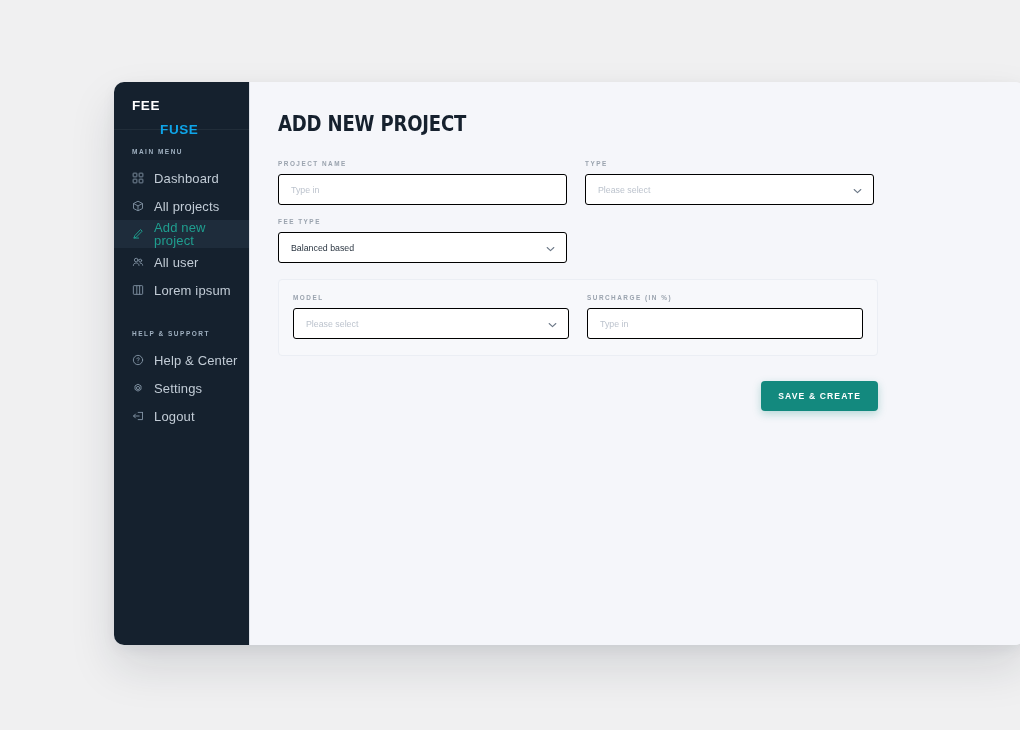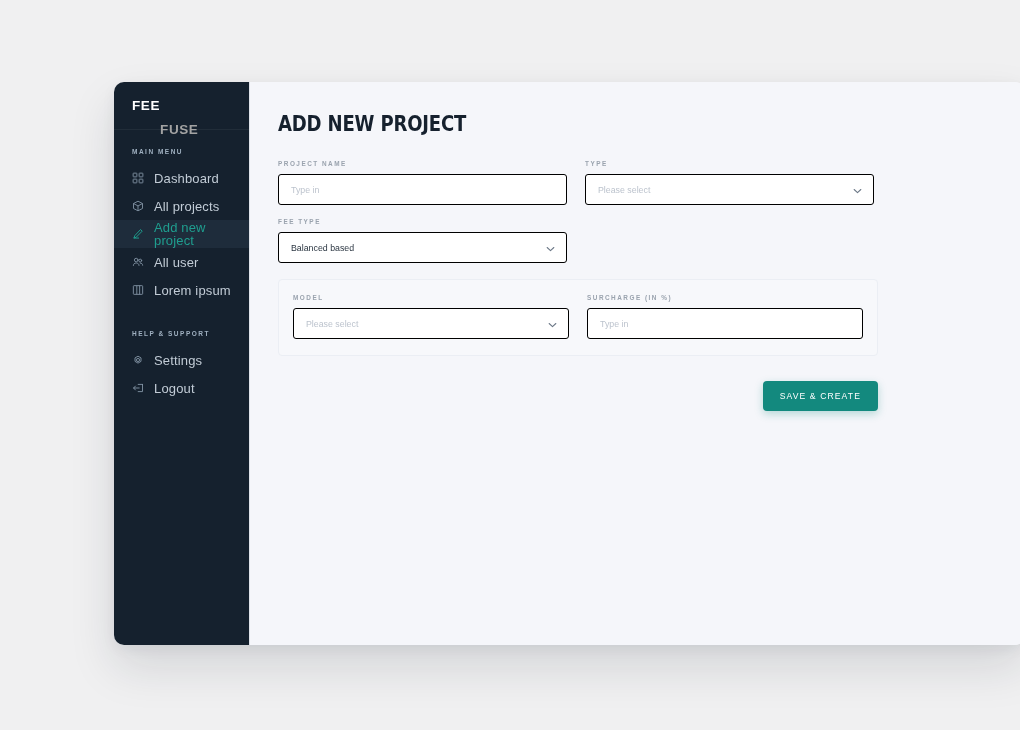--- a/index.html
+++ b/index.html
@@ -39,21 +39,21 @@
     height: 48px;
     display: flex;
     align-items: center;
     padding-left: 18px;
     letter-spacing: 0.6px;
     font-size: 13.5px;
     font-weight: 700;
     border-bottom: 1px solid rgba(255,255,255,0.055);
   }
   .logo .fee { color: #ffffff; }
-  .logo .fuse { color: #a3a3a3; margin-top: 48px; }
+  .logo .fuse { color: #0ea5e9; margin-top: 48px; }
 
   .nav-section-title {
     font-size: 6.5px;
     letter-spacing: 1.5px;
     font-weight: 700;
     color: #9fb0c0;
     padding: 0 0 0 18px;
     text-transform: uppercase;
   }
   .sec-main { margin-top: 18px; margin-bottom: 9px; }
@@ -165,21 +165,21 @@
   .actions {
     width: 600px;
     display: flex;
     justify-content: flex-end;
     margin-top: 25px;
   }
   .save-btn {
     background: #13897e;
     color: #ffffff;
     font-size: 8.6px;
-    font-weight: 400;
+    font-weight: 700;
     letter-spacing: 1.1px;
     border: none;
     border-radius: 4px;
     height: 30px;
     padding: 0 17px;
     cursor: pointer;
     font-family: "Liberation Sans", sans-serif;
     box-shadow: 0 3px 8px rgba(19,137,126,0.28);
   }
 </style>
@@ -246,20 +246,30 @@
         <svg viewBox="0 0 16 16" fill="none" stroke="currentColor" stroke-width="1.2">
           <rect x="1.8" y="2.2" width="12.4" height="11.6" rx="1"></rect>
           <path d="M6.4 2.2v11.6M10.2 2.2v11.6"></path>
         </svg>
       </span>
       <span class="nav-label">Lorem ipsum</span>
     </div>
 
     <div class="nav-section-title sec-help">HELP &amp; SUPPORT</div>
 
+    <div class="nav-item">
+      <span class="ico">
+        <svg viewBox="0 0 16 16" fill="none" stroke="currentColor" stroke-width="1.2" stroke-linecap="round">
+          <circle cx="8" cy="8" r="6.2"></circle>
+          <path d="M6.6 6.3c.2-.9 1-1.4 1.8-1.3.9.1 1.5.8 1.4 1.6-.1.9-1.2 1.1-1.6 1.7-.2.3-.2.6-.2.9"></path>
+          <circle cx="8" cy="11.2" r="0.55" fill="currentColor" stroke="none"></circle>
+        </svg>
+      </span>
+      <span class="nav-label">Help &amp; Center</span>
+    </div>
 
     <div class="nav-item">
       <span class="ico">
         <svg viewBox="0 0 16 16" fill="none" stroke="currentColor" stroke-width="1.2" stroke-linejoin="round">
           <path d="M8 1.7 12 4v4.6L8 11 4 8.6V4Z" transform="translate(0,1.2)"></path>
           <circle cx="8" cy="8" r="2.1"></circle>
         </svg>
       </span>
       <span class="nav-label">Settings</span>
     </div>

